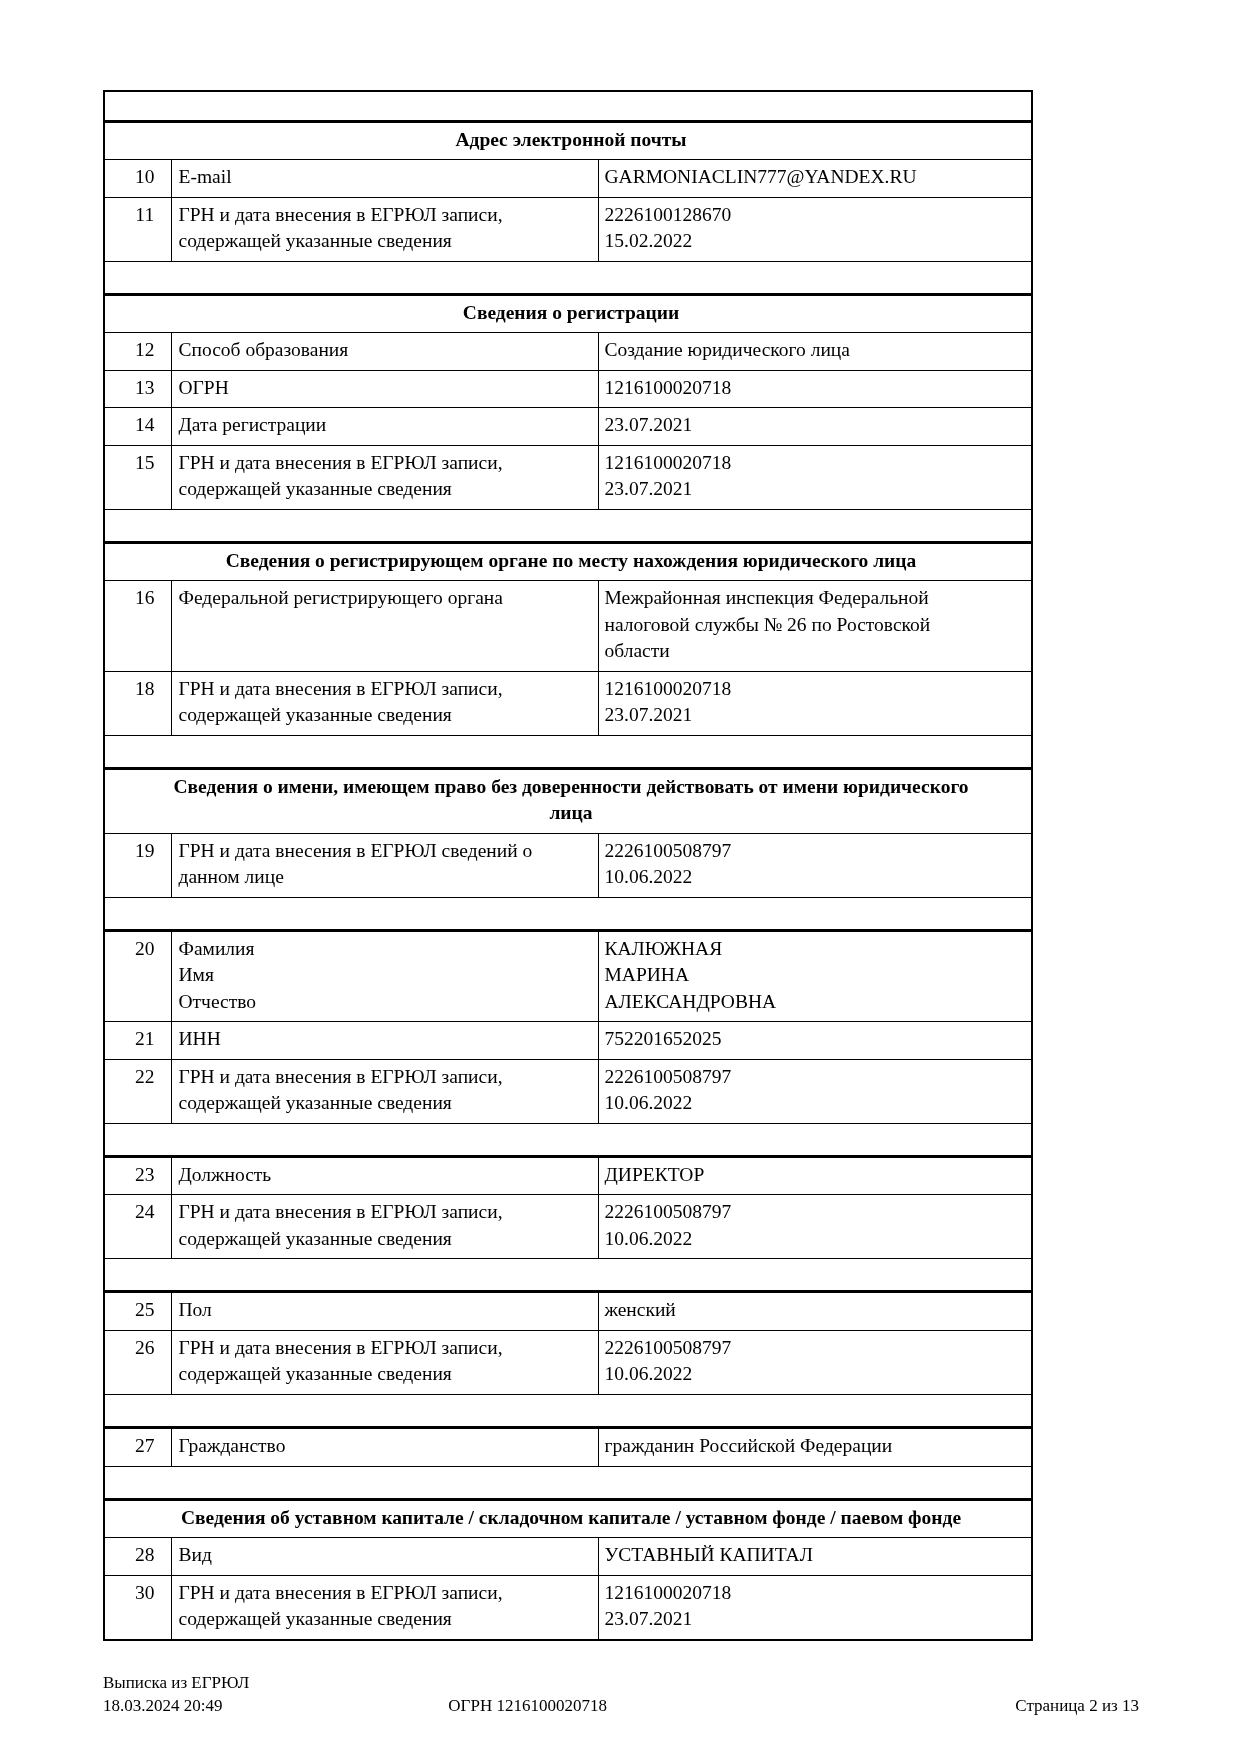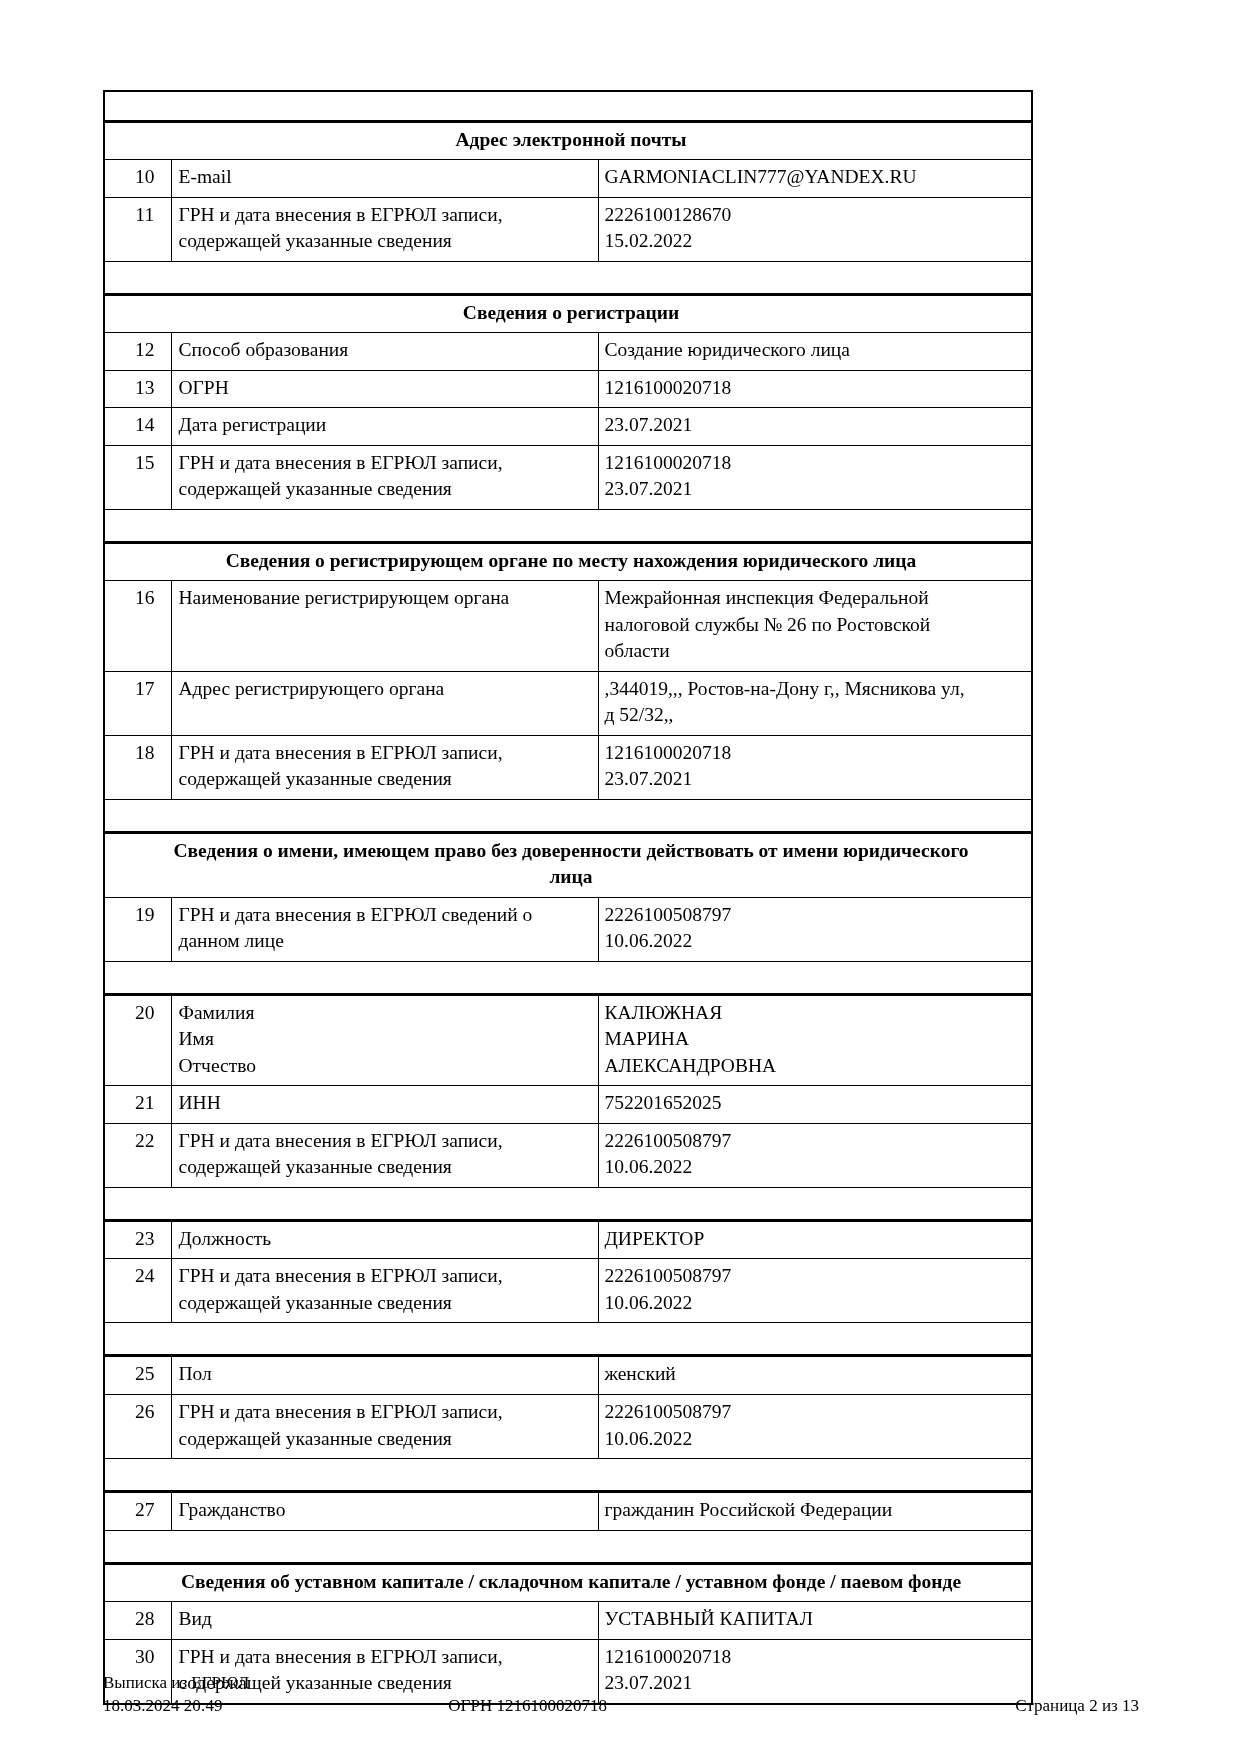--- a/index.html
+++ b/index.html
@@ -139,32 +139,26 @@
     <tr class="spacer-row">
         <td colspan="3"></td>
       </tr>
 
     <tr class="section-row thick">
         <td colspan="3">Сведения о регистрирующем органе по месту нахождения юридического лица</td>
       </tr>
 
     <tr>
       <td class="num">16</td>
-      <td class="label">Наименование регистрирующем органа</td>
+      <td class="label">Федеральной регистрирующего органа</td>
       <td class="value">Межрайонная инспекция Федеральной
 налоговой службы № 26 по Ростовской
 области</td>
     </tr>
 
-    <tr>
-      <td class="num">17</td>
-      <td class="label">Адрес регистрирующего органа</td>
-      <td class="value">,344019,,, Ростов-на-Дону г,, Мясникова ул,
-д 52/32,,</td>
-    </tr>
 
     <tr>
       <td class="num">18</td>
       <td class="label">ГРН и дата внесения в ЕГРЮЛ записи,
 содержащей указанные сведения</td>
       <td class="value">1216100020718
 23.07.2021</td>
     </tr>
 
     <tr class="spacer-row">

